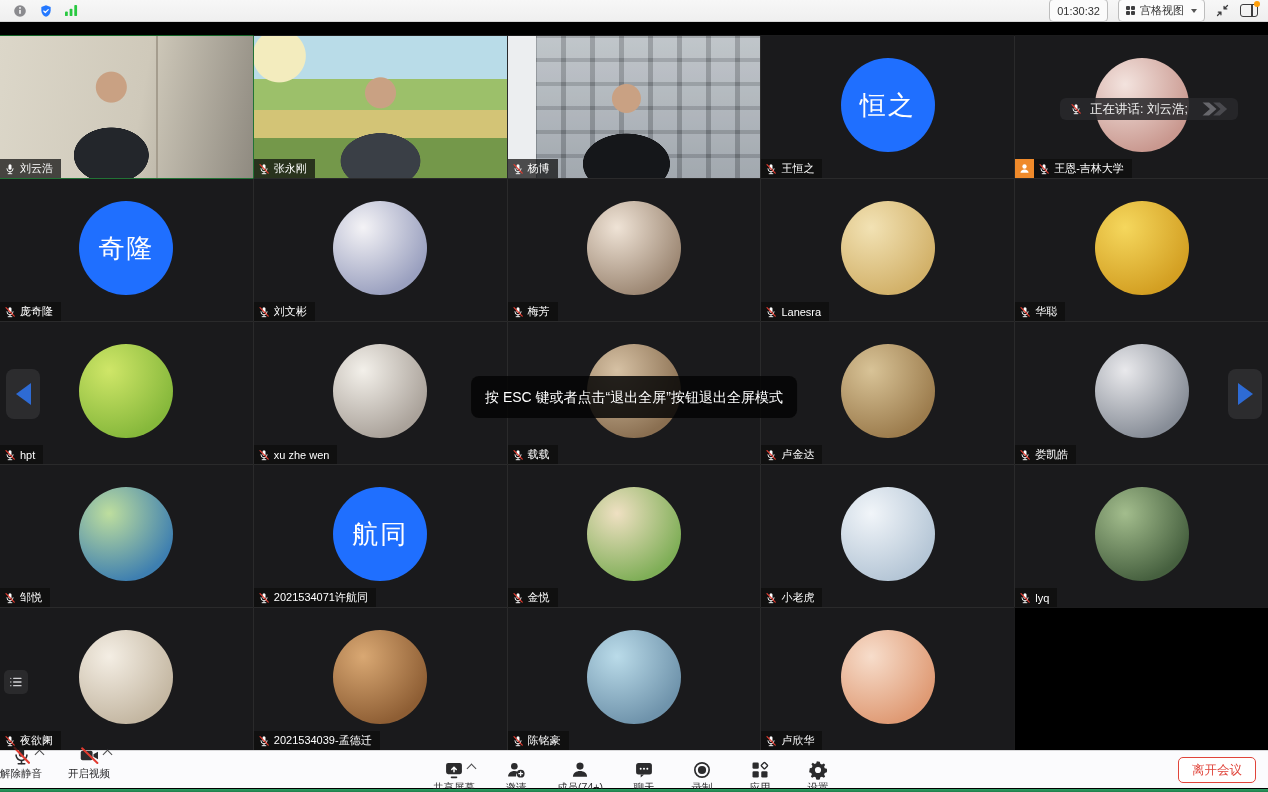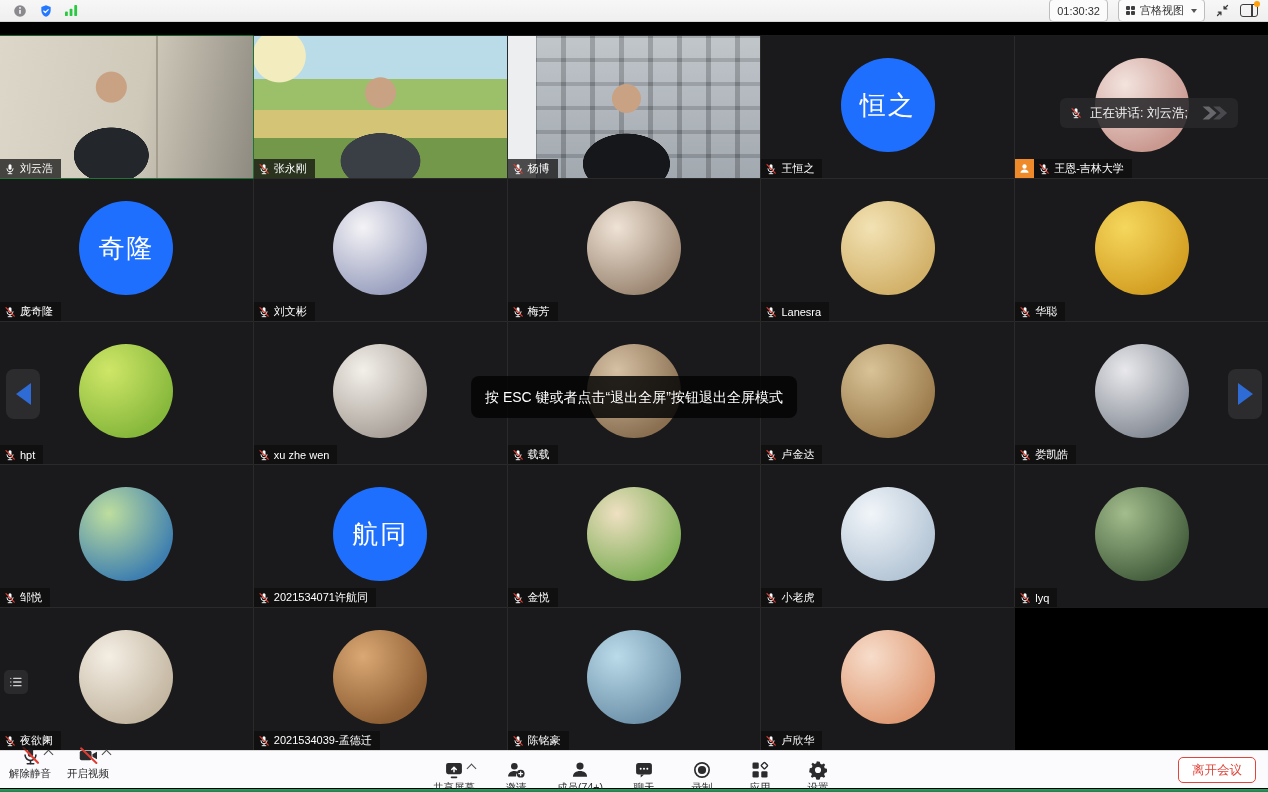--- a/index.html
+++ b/index.html
@@ -58,41 +58,41 @@
 
   .nameplate { position:absolute; left:0; bottom:0; display:flex; align-items:stretch; z-index:3; }
   .plate-badge { width:19px; display:flex; align-items:center; justify-content:center;
     background:#ef8a2b; border-radius:0 0 0 0; }
   .plate-body { display:flex; align-items:center; gap:4px; background:rgba(12,12,12,.72);
     padding:0 8px 0 4px; height:19px; }
   .pname { color:#fff; font-size:11px; white-space:nowrap; }
   .icon { display:inline-flex; align-items:center; justify-content:center; line-height:0; }
 
   
-  .speak-pill { position:absolute; right:30px; top:76px; height:30px; z-index:5;
+  .speak-pill { position:absolute; right:30px; top:76px; height:22px; z-index:5;
     display:flex; align-items:center; gap:8px; padding:0 6px 0 10px;
     background:rgba(40,40,43,.88); border-radius:6px; }
   .speak-pill .txt { color:#f2f2f2; font-size:12.5px; white-space:nowrap; }
   .fs-tip { position:absolute; left:50%; top:354px; transform:translateX(-50%); z-index:6;
     background:rgba(5,5,5,.85); color:#fff; font-size:14px; line-height:42px; height:42px;
     padding:0 14px; border-radius:8px; white-space:nowrap; }
   .nav { position:absolute; top:347px; width:34px; height:50px; border-radius:8px;
     background:rgba(130,130,135,.18); display:flex; align-items:center; justify-content:center; z-index:5; cursor:pointer; }
   .nav.left { left:6px; } .nav.right { right:6px; }
   .tri-l { width:0; height:0; border-top:11px solid transparent; border-bottom:11px solid transparent;
     border-right:15px solid #2e6bd4; }
   .tri-r { width:0; height:0; border-top:11px solid transparent; border-bottom:11px solid transparent;
     border-left:15px solid #2e6bd4; }
   .list-toggle { position:absolute; left:4px; top:648px; width:24px; height:24px; border-radius:5px;
     background:rgba(255,255,255,.07); display:flex; align-items:center; justify-content:center; z-index:5; cursor:pointer; }
 
   
   .toolbar { position:absolute; left:0; top:750px; width:1268px; height:38px;
     background:#fbfbfd; border-top:1px solid #d8d8da; }
-  .tb-left { position:absolute; left:9px; top:0; height:23px; display:flex; gap:16px; align-items:center; }
+  .tb-left { position:absolute; left:0; top:0; height:23px; display:flex; gap:26px; align-items:center; }
   .tb-center { position:absolute; left:0; right:0; top:0; height:52px; display:flex; gap:24px;
     align-items:center; justify-content:center; }
   .tbtn { position:relative; display:flex; flex-direction:column; align-items:center; gap:1px;
     cursor:pointer; min-width:34px; }
   .ticon { height:21px; display:flex; align-items:flex-end; justify-content:center; position:relative; }
   .tlabel { font-size:10.5px; color:#2b2b2d; white-space:nowrap; }
   .chev { position:absolute; right:-11px; top:6px; width:7px; height:7px;
     border-left:1.6px solid #4a4a4c; border-top:1.6px solid #4a4a4c; transform:rotate(45deg); cursor:pointer; }
   .leave-btn { position:absolute; right:12px; top:6px; height:26px; padding:0 13px;
     border:1px solid #e0443a; border-radius:5px; background:#fff; color:#e0443a;

